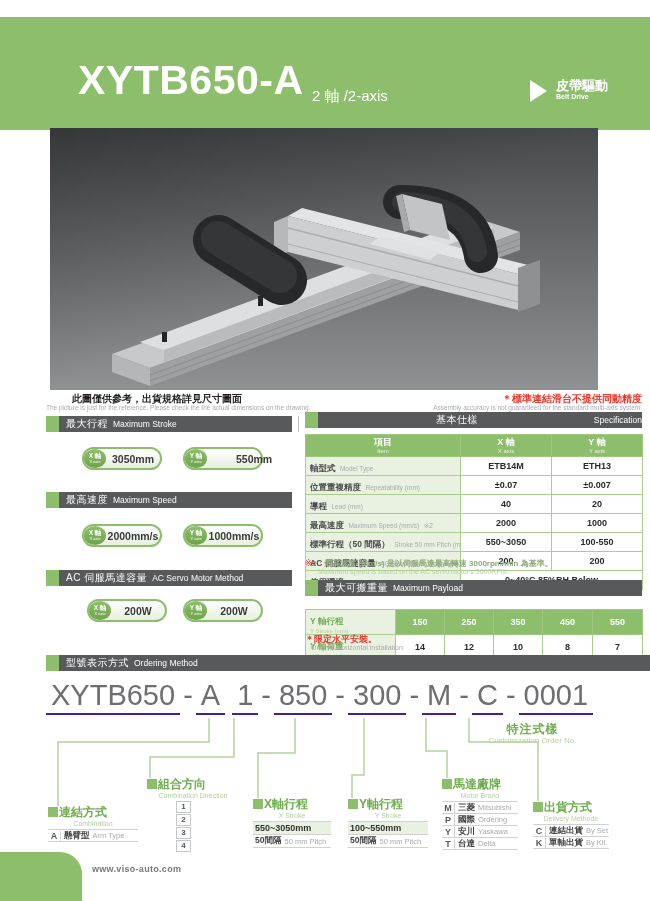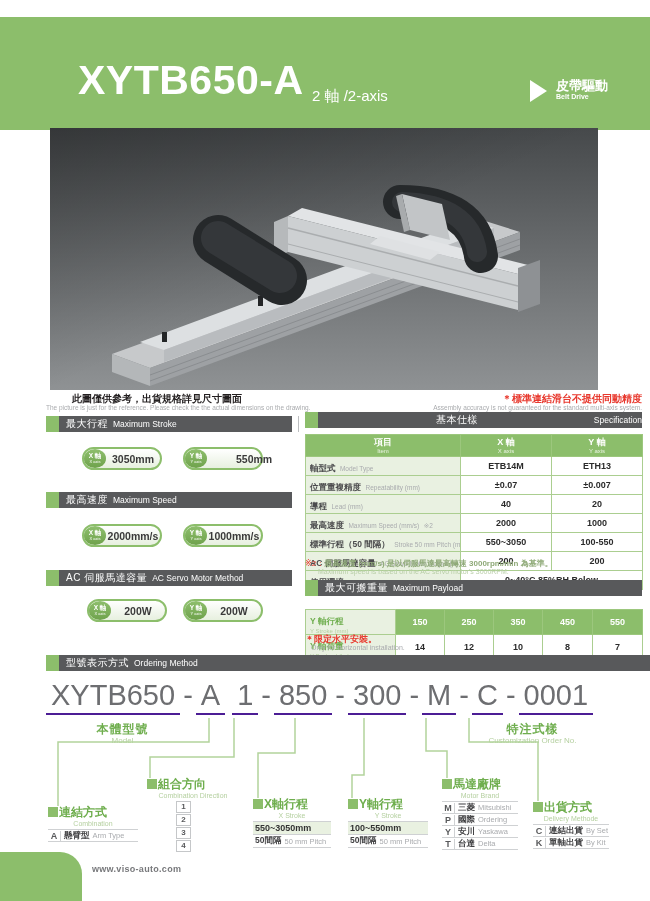--- a/index.html
+++ b/index.html
@@ -353,24 +353,20 @@
     <span class="dash">-</span>
     <span class="seg">300</span>
     <span class="dash">-</span>
     <span class="seg">M</span>
     <span class="dash">-</span>
     <span class="seg">C</span>
     <span class="dash">-</span>
     <span class="seg">0001</span>
   </div>
 
-  <div class="olabel" style="left:55px; top:722px; width:135px;">
-    <span class="cn">本體型號</span>
-    <span class="en">Model</span>
-  </div>
   <div class="olabel" style="left:450px; top:722px; width:165px;">
     <span class="cn">特注式樣</span>
     <span class="en">Customization Order No.</span>
   </div>
 
   <svg class="connectors" viewBox="0 0 650 92">
     <g fill="none" stroke="#b3d39c" stroke-width="1.5">
       <path d="M209,0 V24 H58 V88"></path>
       <path d="M234,0 V39 H150 V60"></path>
       <path d="M295,0 V35 H258 V80"></path>

